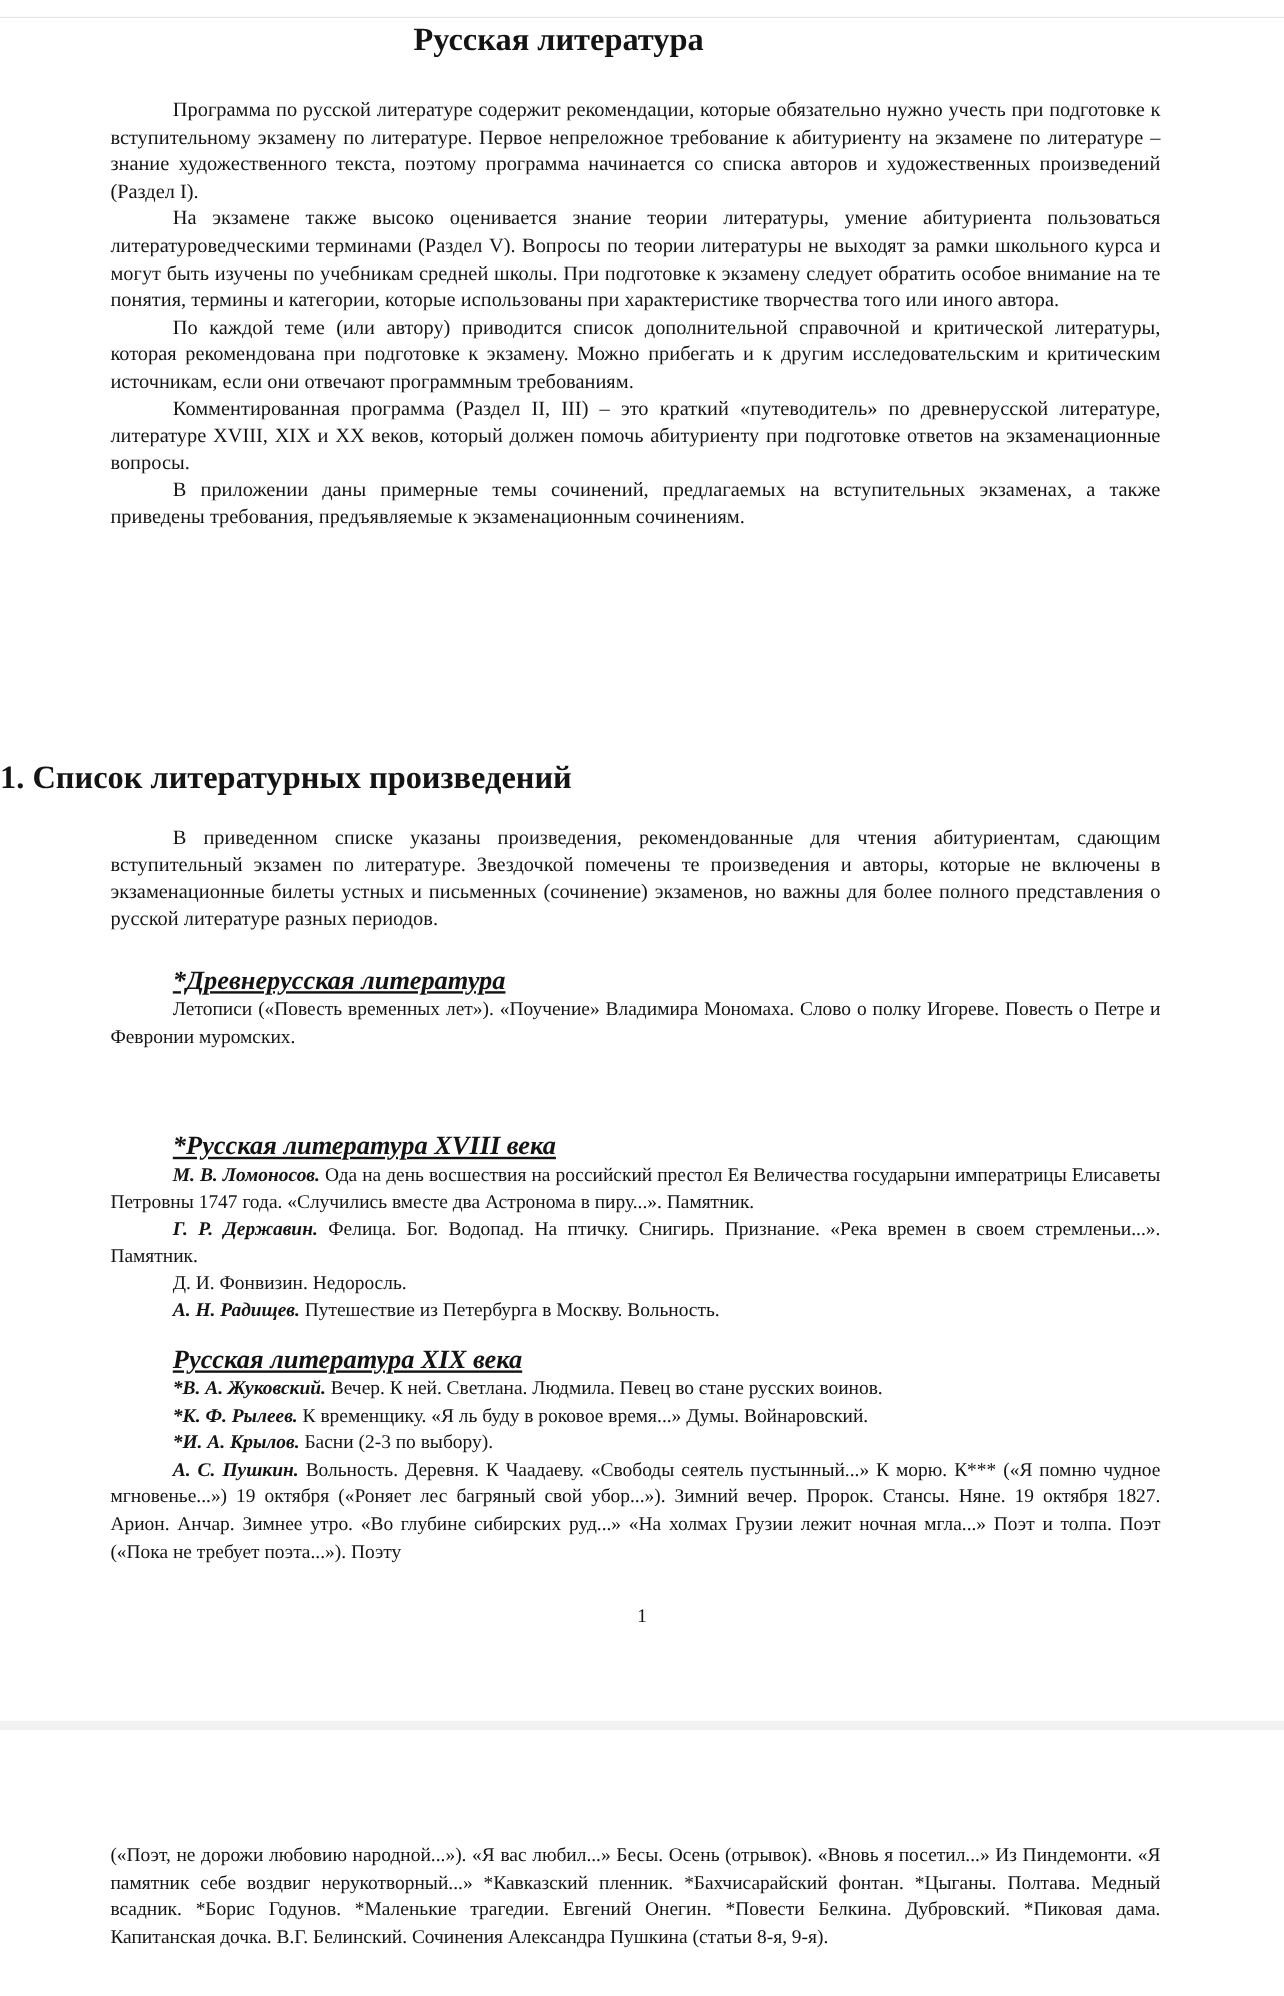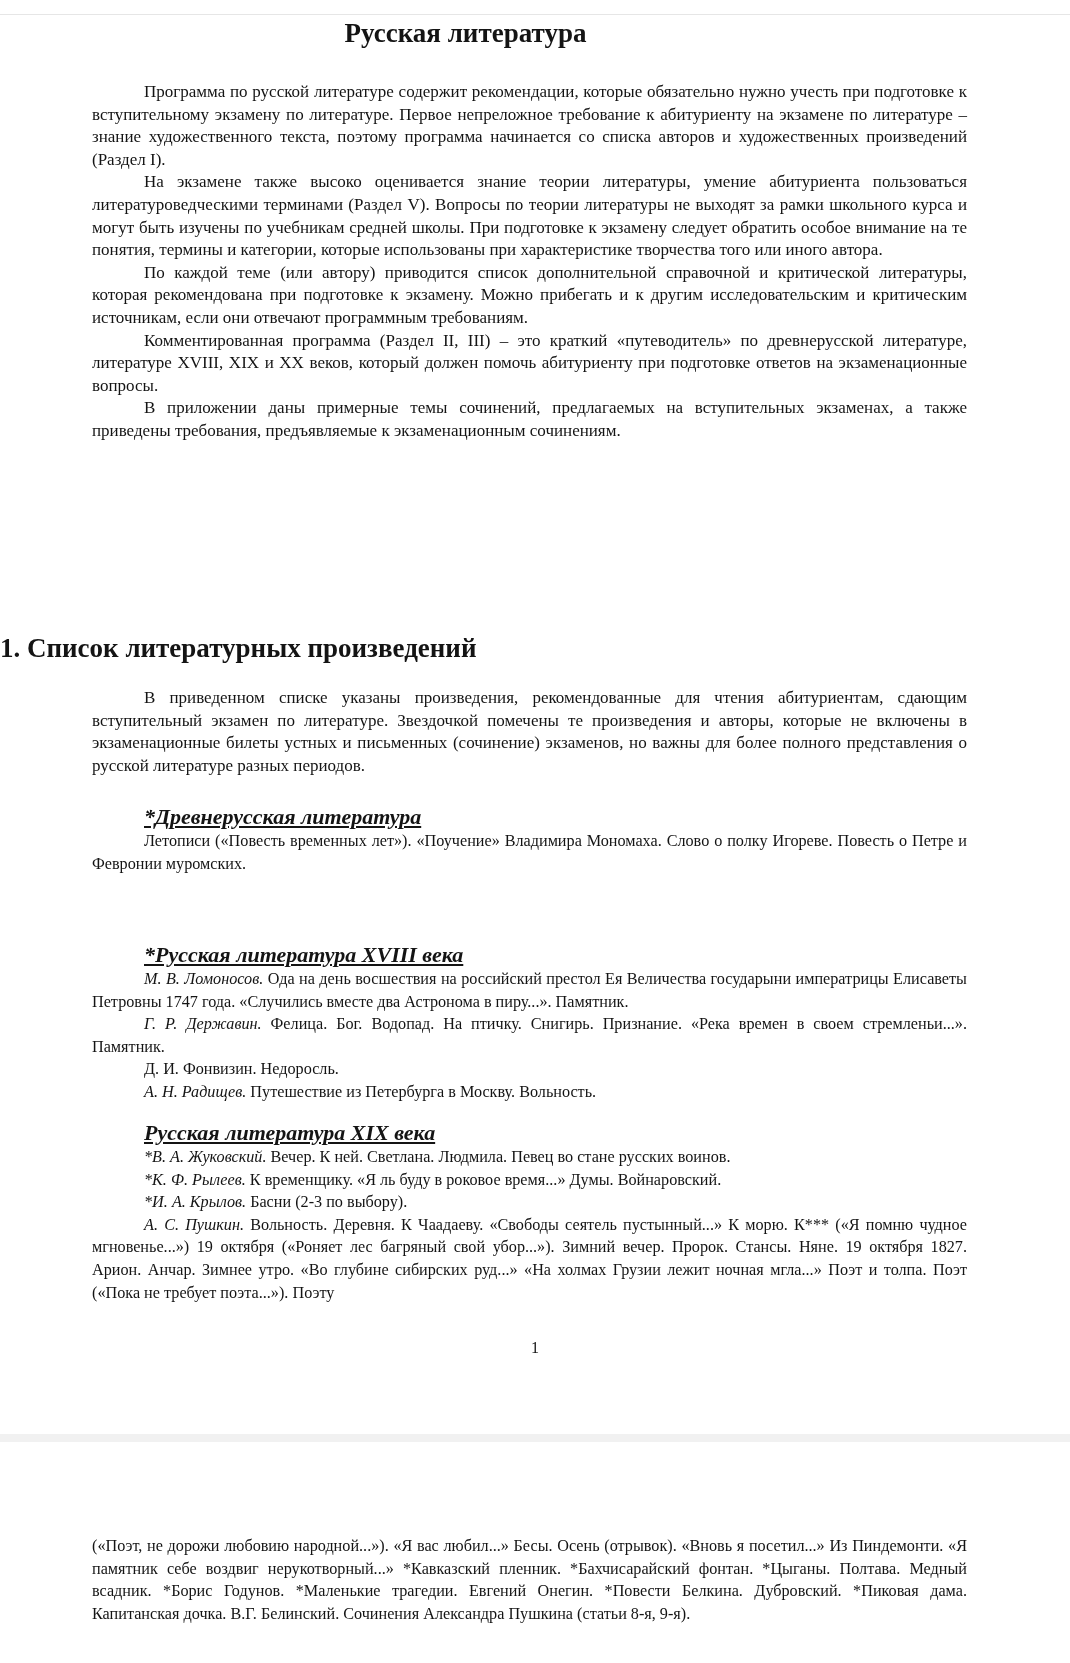--- a/index.html
+++ b/index.html
@@ -82,21 +82,21 @@
     text-decoration: underline;
   }
   .entry {
     margin: 0;
     font-size: 16.2px;
     line-height: 22.6px;
     text-align: justify;
     text-indent: 52px;
   }
   .entry .author {
-    font-weight: normal;
+    font-weight: bold;
     font-style: italic;
   }
   .block-old { top: 789px; }
   .block-18 { top: 895px; margin-top: 32px; }
   .block-19 { top: 1105px; }
   .page-number {
     position: absolute;
     left: 0; width: 1070px;
     top: 1323px;
     text-align: center;

